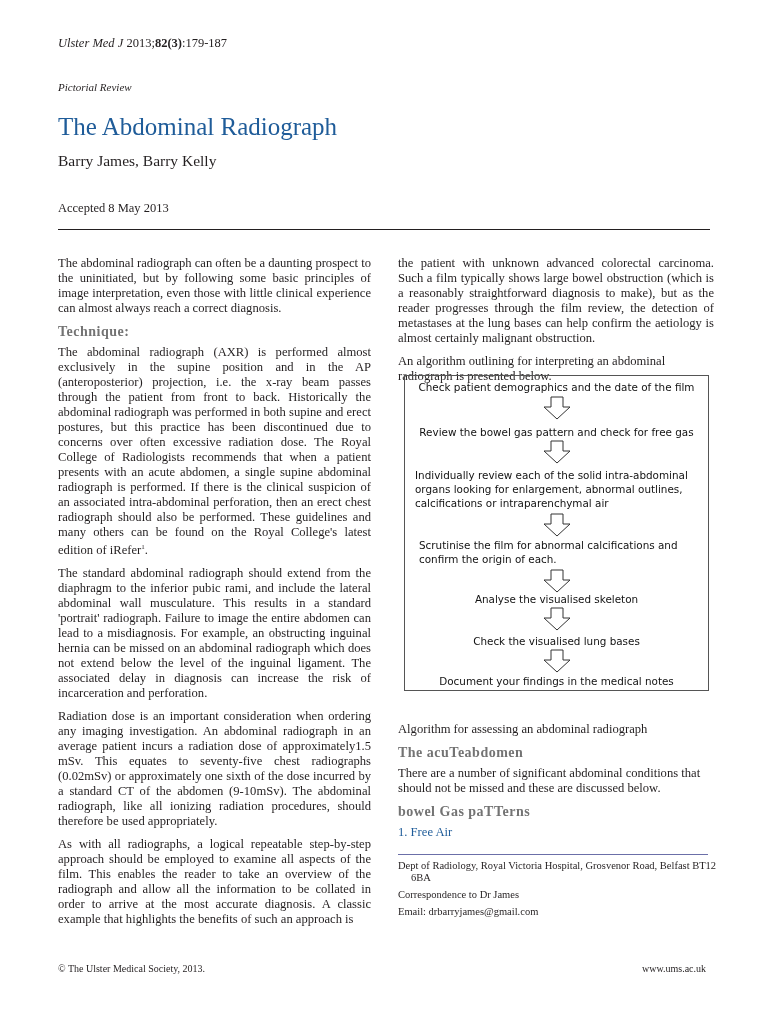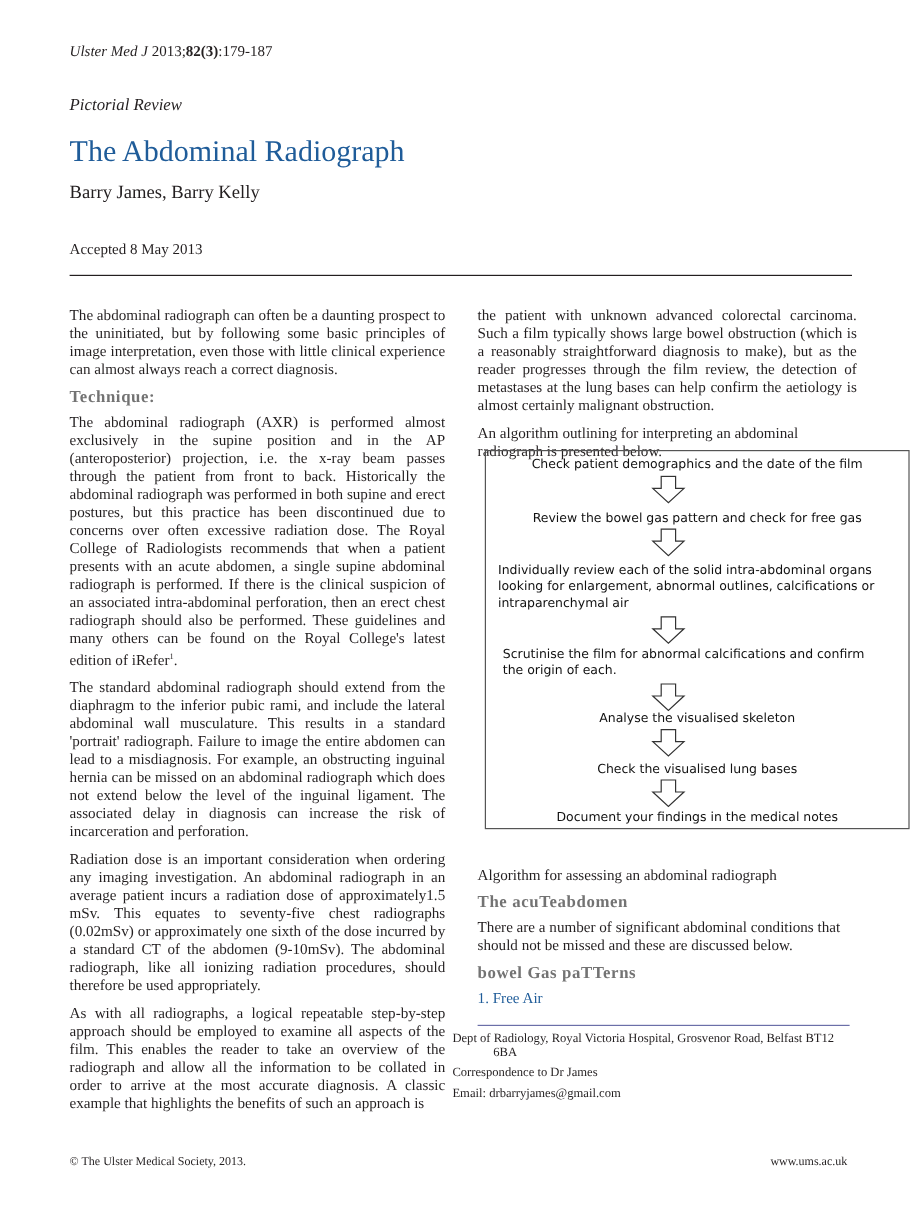--- a/index.html
+++ b/index.html
@@ -1,43 +1,43 @@
 <!DOCTYPE html>
 <html><head>
 <meta charset="utf-8">
 <style>
   html, body { margin: 0; padding: 0; background: #ffffff; }
   body { width: 768px; height: 1024px; position: relative; overflow: hidden;
          font-family: "Liberation Serif", serif; color: #231f20; }
   .abs { position: absolute; }
   .citation { left: 58px; top: 36px; font-size: 12.5px; }
   .citation i { font-style: italic; }
-  .article-type { left: 58px; top: 81px; font-size: 14px; font-style: italic; }
+  .article-type { left: 58px; top: 81px; font-size: 11px; font-style: italic; }
   .title { left: 58px; top: 113px; font-size: 25px; color: #1f5c99; margin: 0; font-weight: normal; }
   .authors { left: 58px; top: 152px; font-size: 15.5px; }
   .accepted { left: 58px; top: 201px; font-size: 12.5px; }
   .rule { left: 58px; top: 229px; width: 652px; height: 1px; background: #231f20; }
 
   .col { position: absolute; width: 313px; font-size: 12.6px; line-height: 15px; margin-top: 16px; }
   .col-left { left: 58px; top: 240px; }
   .col-right { left: 398px; top: 240px; width: 316px; }
   .col p { margin: 0 0 8px 0; text-align: justify; }
   .col p.left { text-align: left; }
   .heading { color: #737373; font-weight: bold; font-size: 14px; letter-spacing: 0.5px; margin: 2px 0 6px 0; }
   .subheading { color: #1f5c99; font-size: 12.6px; margin: 2px 0 0 0; }
 
-  .algo-box { position: absolute; left: 404px; top: 375px; width: 354px; height: 316px;
+  .algo-box { position: absolute; left: 404px; top: 375px; width: 305px; height: 316px;
               border: 1px solid #555; box-sizing: border-box; font-family: "DejaVu Sans", sans-serif;
               font-size: 10.4px; color: #111; }
   .algo-step { position: absolute; left: 0; right: 0; text-align: center; line-height: 14px; }
   .algo-step.left { text-align: left; padding-left: 10px; }
   .arrow { position: absolute; left: 137px; width: 30px; height: 24px; }
 
   .affil-rule { left: 398px; top: 854px; width: 310px; height: 1px; background: #6b6fa8; }
-  .affil { left: 377px; width: 330px; font-size: 10.5px; line-height: 12px; }
+  .affil { left: 398px; width: 330px; font-size: 10.5px; line-height: 12px; }
   .footer-left { left: 58px; top: 963px; font-size: 10px; }
   .footer-right { left: 642px; top: 963px; font-size: 10px; }
   sup { font-size: 7px; }
 </style>
 </head>
 <body>
 
 <div class="abs citation">
   <i>Ulster Med J</i>
   <span>2013;</span><b>82</b><b>(3)</b><span>:179-187</span>

